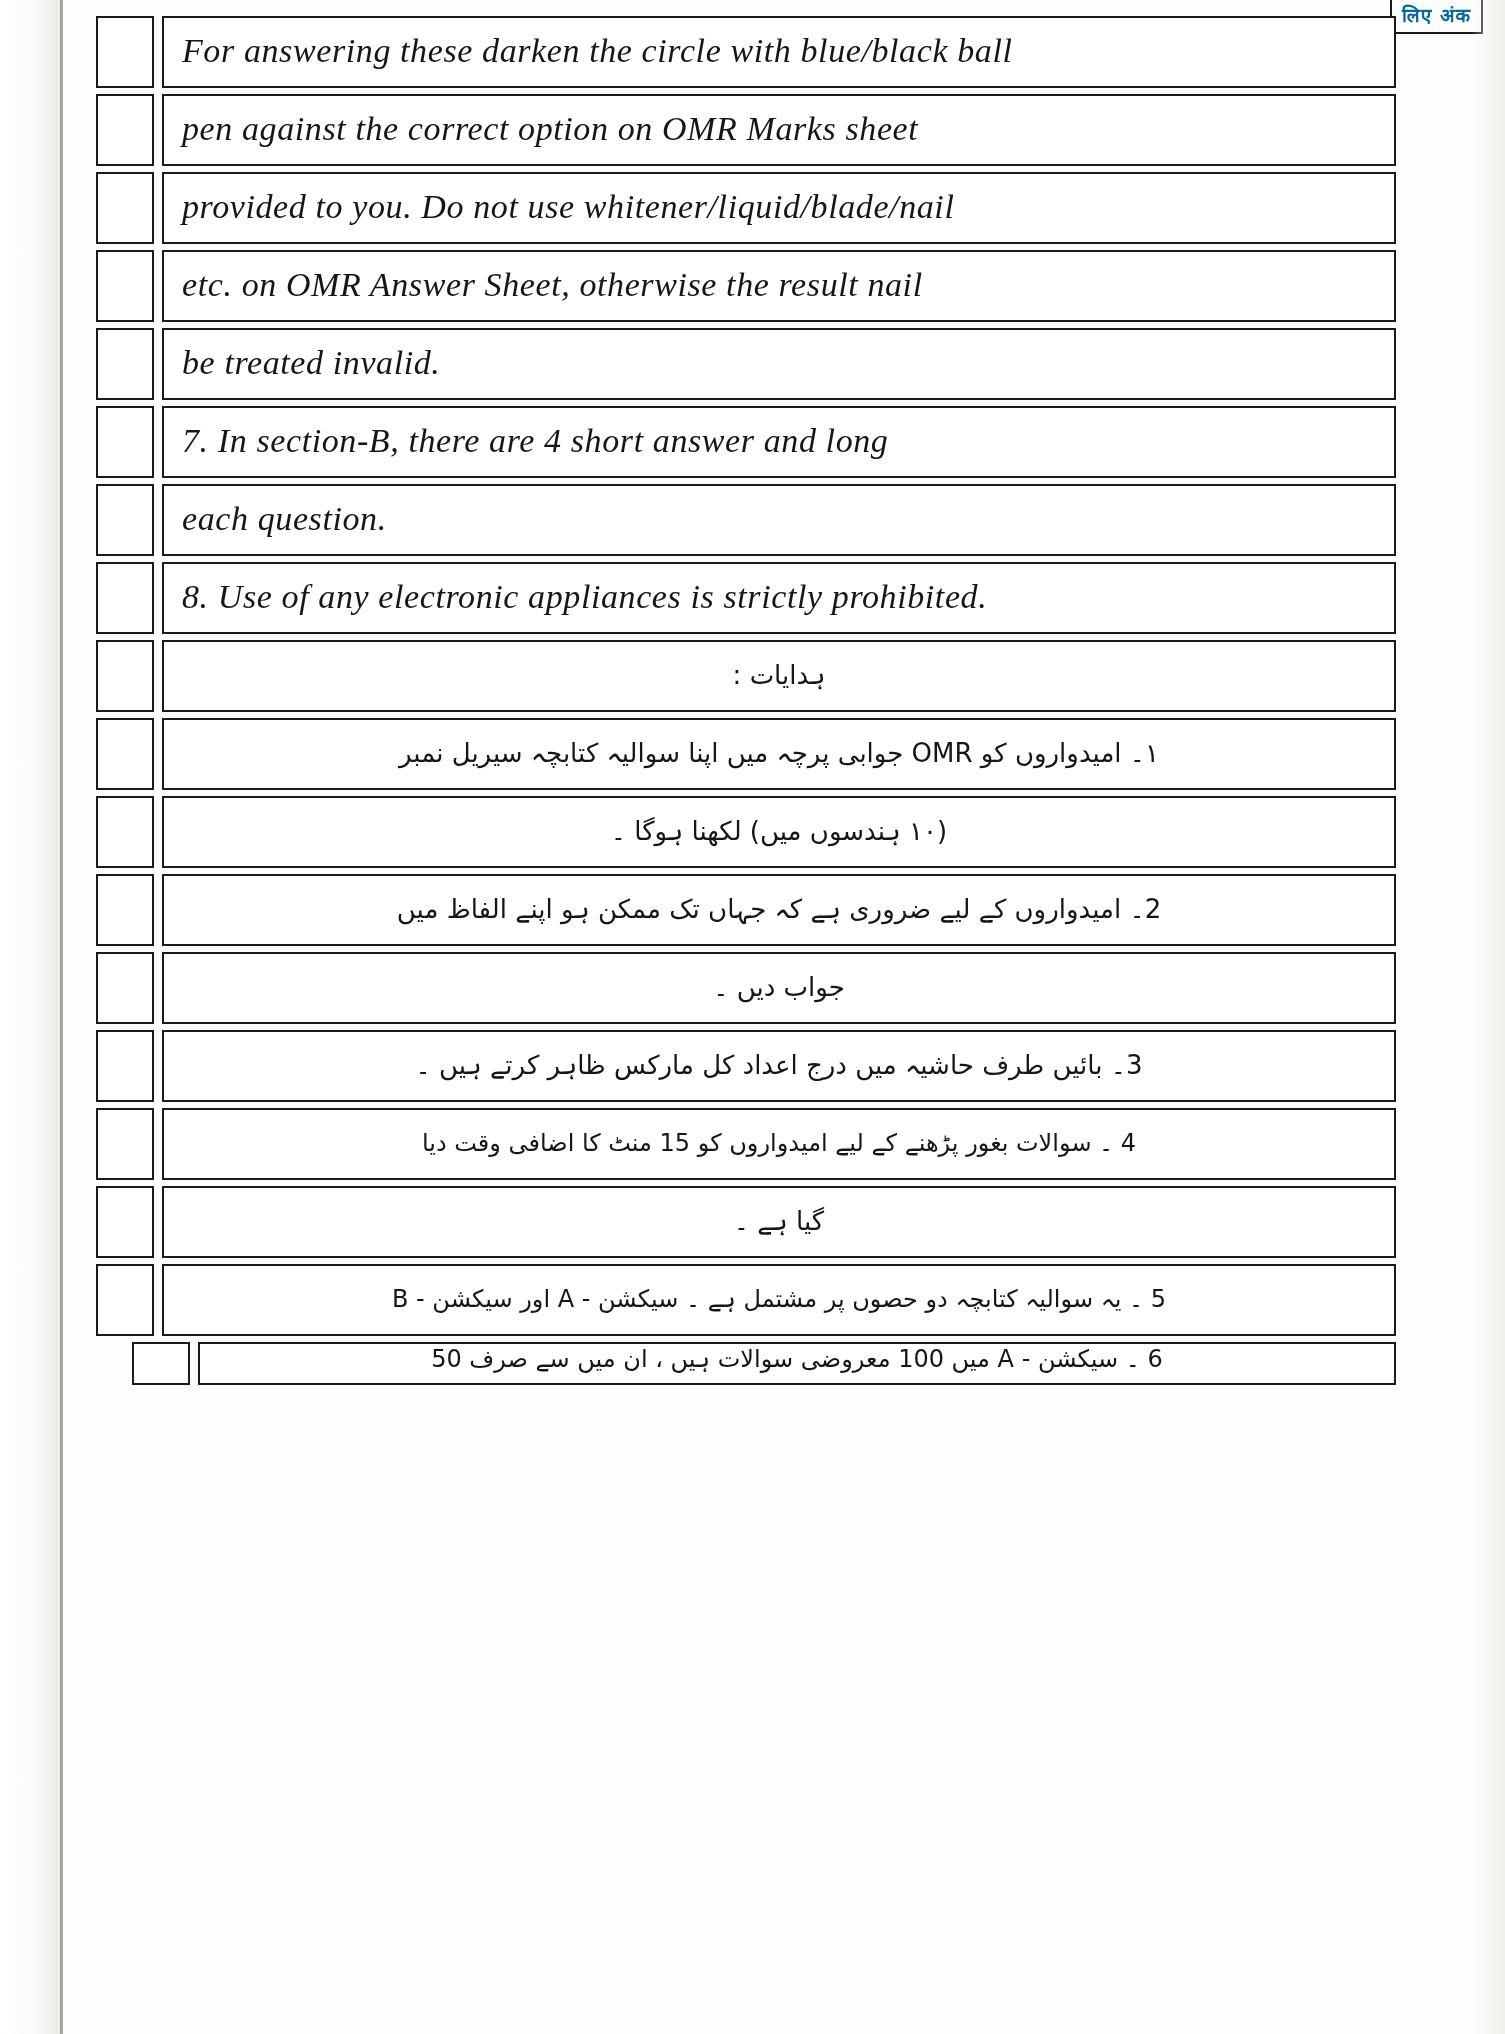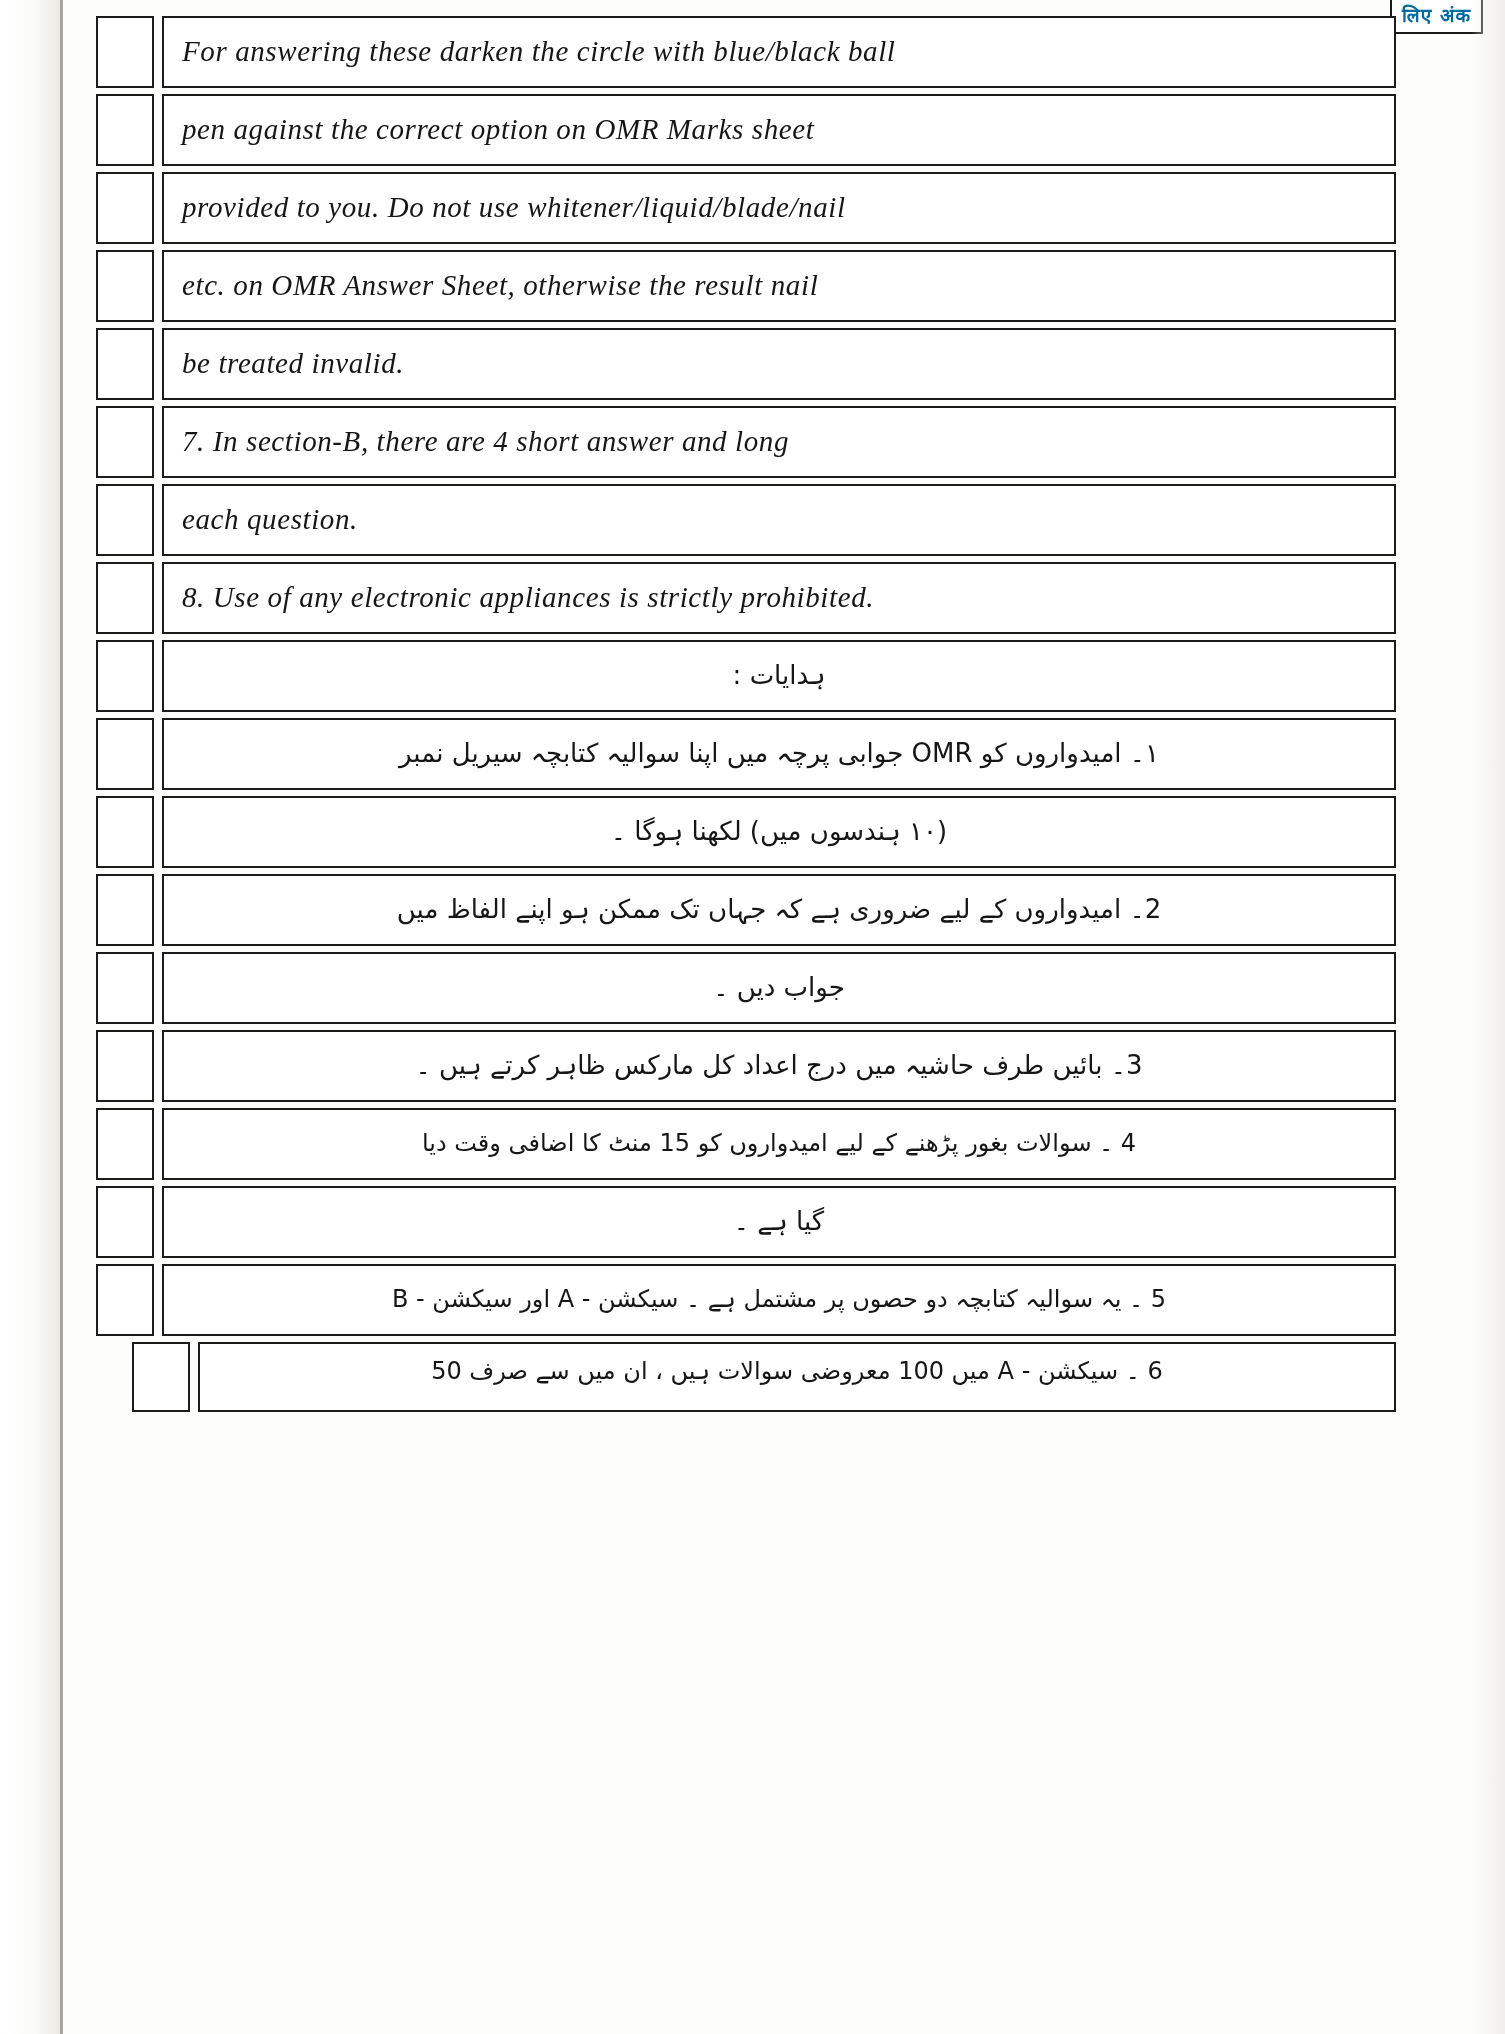--- a/index.html
+++ b/index.html
@@ -100,38 +100,38 @@
     font-family: "DejaVu Sans", sans-serif;
     font-size: 27px;
     color: #161616;
     white-space: nowrap;
     letter-spacing: .2px;
     font-style: italic;
   }
   .hand.eng {
     font-family: "Liberation Serif", serif;
     font-style: italic;
-    font-size: 29px;
+    font-size: 34px;
     letter-spacing: .6px;
   }
   .hand.urdu {
     direction: rtl;
     text-align: center;
     font-family: "DejaVu Sans", sans-serif;
     font-style: normal;
     font-size: 26px;
     letter-spacing: 0;
   }
   .hand.urdu.small {
     font-size: 24px;
   }
 
   
   .row.clip {
-    height: 70px;
+    height: 43px;
     overflow: hidden;
     padding-left: 36px;
   }
   .row.clip .hand {
     top: 42%;
   }
 
   
   .right-shade {
     position: absolute;

